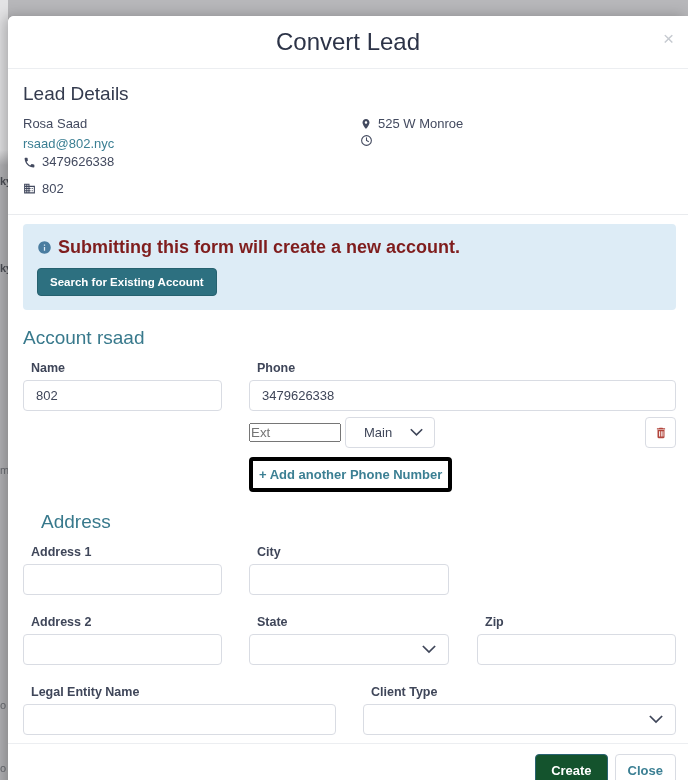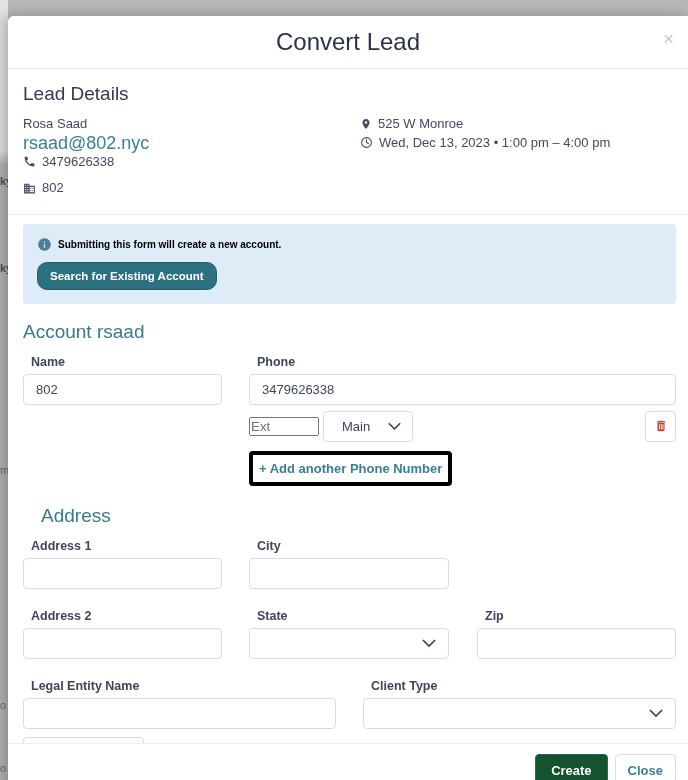--- a/index.html
+++ b/index.html
@@ -39,35 +39,35 @@
   }
 
   
   .lead-section { padding:14px 12px 16px 15px; border-bottom:1px solid #e9ebee; }
   .lead-heading { font-size:19px; font-weight:500; color:#343b4e; margin-bottom:10px; }
   .ld-cols { display:flex; }
   .ld-left { width:337px; flex:none; }
   .ld-right { flex:1; }
   .ld-row { font-size:13px; color:#434a5f; line-height:18.5px; display:flex; align-items:center; gap:6px; }
   .ld-row.spaced { margin-top:8px; }
-  .email-link { color:#3b7f93; text-decoration:none; font-size:18px; line-height:18.5px; display:inline-block; }
+  .email-link { color:#3b7f93; text-decoration:none; font-size:13px; line-height:18.5px; display:inline-block; }
   .ld-icon { flex:none; display:inline-flex; }
   .ld-icon svg { display:block; }
 
   
   .alert {
     margin:9px 12px 0 15px; background:#ddecf6; border-radius:4px;
     padding:13px 14px 14px;
   }
-  .alert-msg { display:flex; align-items:center; gap:6px; font-size:10px; font-weight:600; color:#000000; }
+  .alert-msg { display:flex; align-items:center; gap:6px; font-size:18px; font-weight:600; color:#7f1d1d; }
   .alert-msg svg { flex:none; }
   .search-existing-btn {
     margin-top:10px; background:#2d7080; color:#fff; border:1px solid #26616f;
     font-family:inherit; font-size:11.5px; font-weight:700; padding:7px 12px;
-    border-radius:10px; cursor:pointer;
+    border-radius:4px; cursor:pointer;
   }
 
   
   .section-heading { font-size:19px; font-weight:400; color:#38798c; margin:17px 12px 0 15px; }
   .section-heading.address { margin-top:19px;margin-left:33px; }
 
   
   .form-row { display:flex; margin:0 12px 0 15px; }
   .field { display:flex; flex-direction:column; }
   .field label { font-size:12.5px; font-weight:700; color:#3f4659; margin:12px 0 5px;padding-left:8px; }
@@ -84,21 +84,21 @@
   .gap2 { width:28px; flex:none; }
   .grow { flex:1; }
   .sel {
     display:flex; align-items:center; justify-content:space-between; cursor:pointer;
   }
   .sel .sel-value { font-size:13px; color:#3f4659; }
   .sel svg { flex:none; }
 
   
   .phone2-row { display:flex; align-items:center; margin:6px 12px 0 241px; }
-  .ext-input { width:70px; flex:none; }
+  .ext-input { width:92px; flex:none; }
   .type-select { width:90px; margin-left:4px; padding:0 11px 0 18px; }
   .trash-btn {
     width:31px; height:31px; border:1px solid #d9dce3; background:#fff; border-radius:4px;
     display:flex; align-items:center; justify-content:center; cursor:pointer; margin-left:auto;
   }
   .add-phone-btn {
     margin:9px 0 0 241px; background:#fff; border:4px solid #000000; border-radius:4px;
     color:#3b7f93; font-family:inherit; font-size:13px; font-weight:600;
     padding:6px 6px; cursor:pointer; display:inline-block;
   }
@@ -177,21 +177,20 @@
           </span>
           <span>525 W Monroe</span>
         </div>
         <div class="ld-row">
           <span class="ld-icon">
             <svg width="13" height="13" viewBox="0 0 24 24" fill="none" stroke="#434a5f" stroke-width="2">
                 <circle cx="12" cy="12" r="9"></circle>
                 <path d="M12 7v5l3.5 2" stroke-linecap="round"></path>
               </svg>
           </span>
-          <span>Wed, Dec 13, 2023 • 1:00 pm – 4:00 pm</span>
         </div>
       </div>
     </div>
   </div>
 
   
   <div class="alert">
     <div class="alert-msg">
       <span style="display:inline-flex;">
         <svg width="15" height="15" viewBox="0 0 24 24" fill="#4a7da0">

